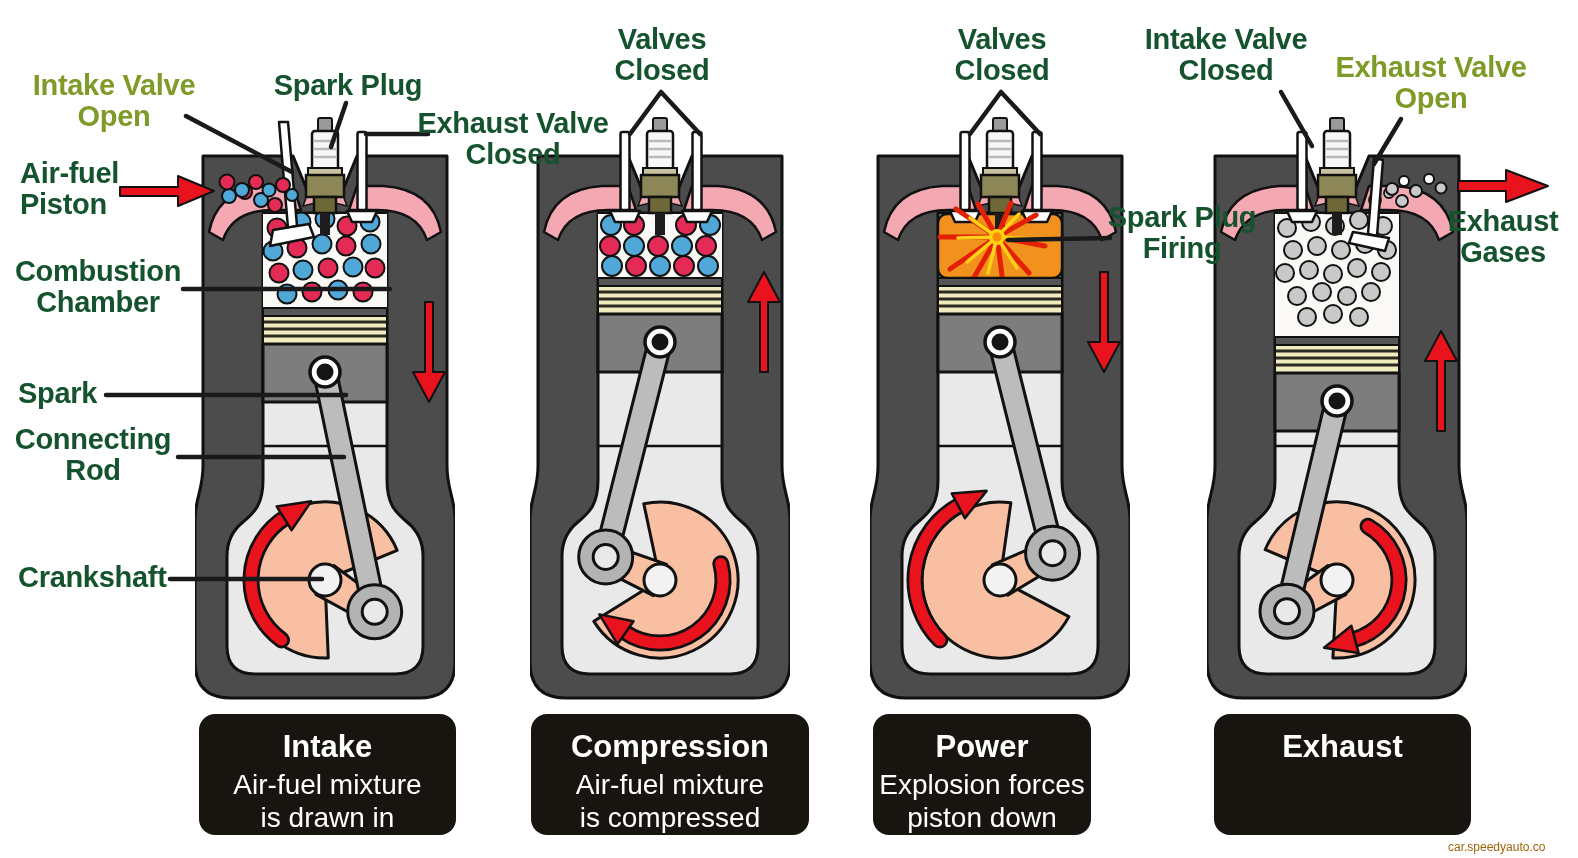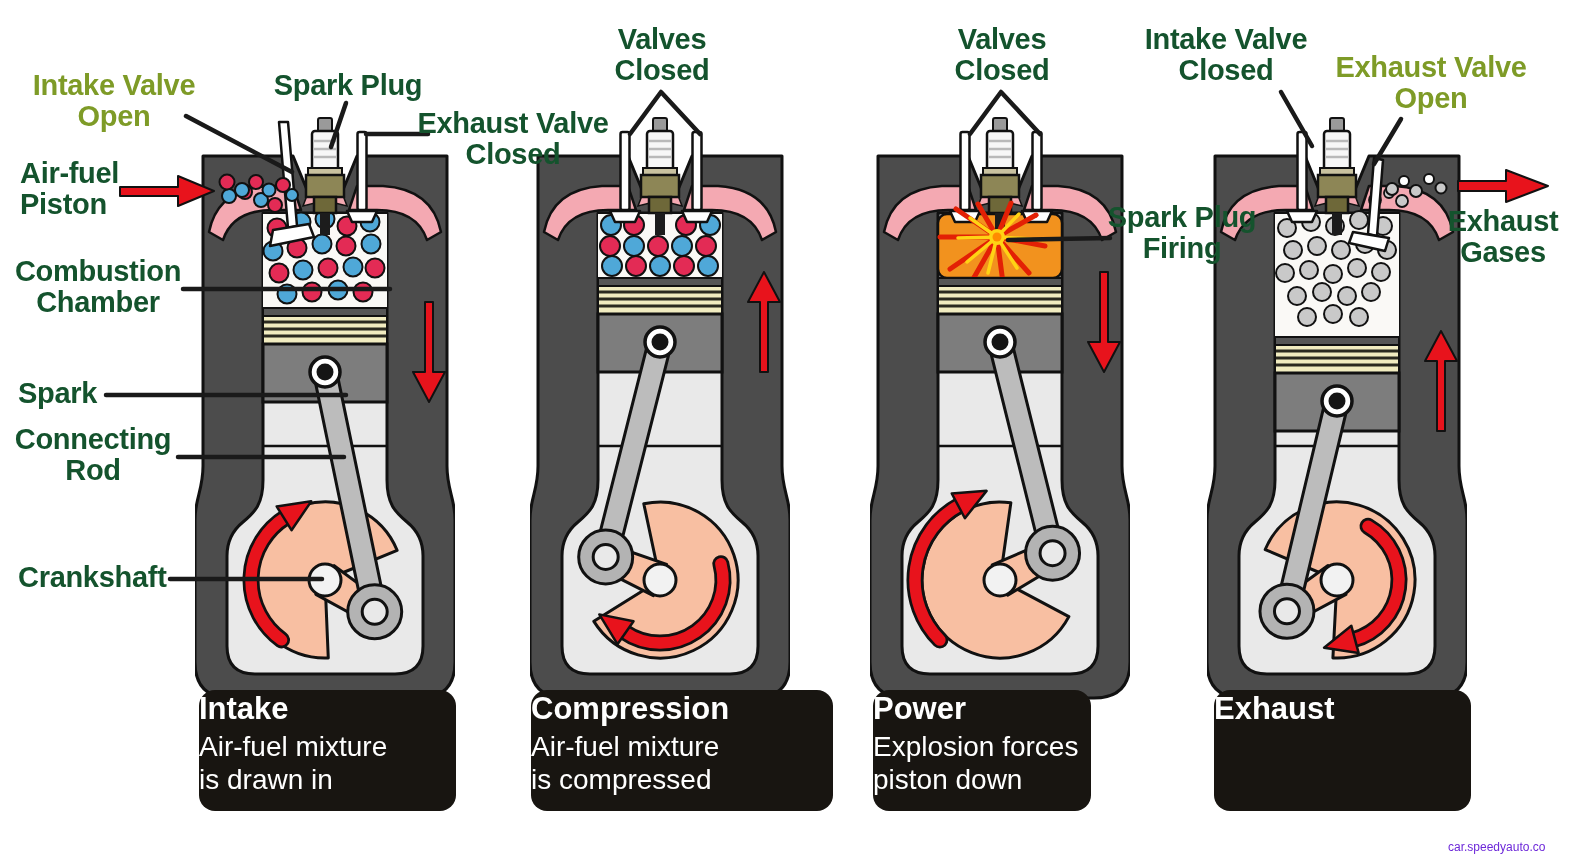--- a/index.html
+++ b/index.html
@@ -25,29 +25,29 @@
   #lbl-piston{left:18px;top:378px;width:120px;}
   #lbl-connecting-rod{left:12px;top:424px;width:162px;}
   #lbl-crankshaft{left:18px;top:562px;width:170px;}
   #lbl-valves-closed-compression{left:596px;top:24px;width:132px;}
   #lbl-valves-closed-power{left:936px;top:24px;width:132px;}
   #lbl-spark-plug-firing{left:1098px;top:202px;width:168px;}
   #lbl-intake-valve-closed{left:1140px;top:24px;width:172px;}
   #lbl-exhaust-valve-open{left:1332px;top:52px;width:198px;}
   #lbl-exhaust-gases{left:1440px;top:206px;width:126px;}
   .caption{
-    position:absolute;top:690px;height:121px;background:#181511;border-radius:16px;
-    color:#fff;z-index:4;box-sizing:border-box;padding-top:0;
+    position:absolute;top:714px;height:121px;background:#181511;border-radius:16px;
+    color:#fff;text-align:center;z-index:4;box-sizing:border-box;padding-top:14px;
   }
-  #caption-0{left:199px;width:257px;} #caption-1{left:531px;width:302px;}
+  #caption-0{left:199px;width:257px;} #caption-1{left:531px;width:278px;}
   #caption-2{left:873px;width:218px;} #caption-3{left:1214px;width:257px;}
   .cap-title{font-size:31px;font-weight:bold;line-height:38px;}
   .cap-sub{font-size:28px;line-height:33px;white-space:pre-line;margin-top:2px;}
   #watermark{
-    position:absolute;left:1448px;top:840px;font-size:12px;color:#6d28d9;z-index:2;
+    position:absolute;left:1448px;top:840px;font-size:12px;color:#a16207;z-index:2;
   }
 </style>
 </head>
 <body>
 
 <div id="canvas">
 
   <svg class="engine" id="engine-svg-0" viewBox="0 0 260 590">
       <g>
         <path d="M8,46 L98,46 L117,92 L143,92 L162,46 L252,46 L252,356 C252,380 260,388 260,410 L260,552 Q260,588 224,588 L36,588 Q0,588 0,552 L0,410 C0,388 8,380 8,356 Z" fill="#4c4c4c" stroke="#111111" stroke-width="3" stroke-linejoin="round"></path>

